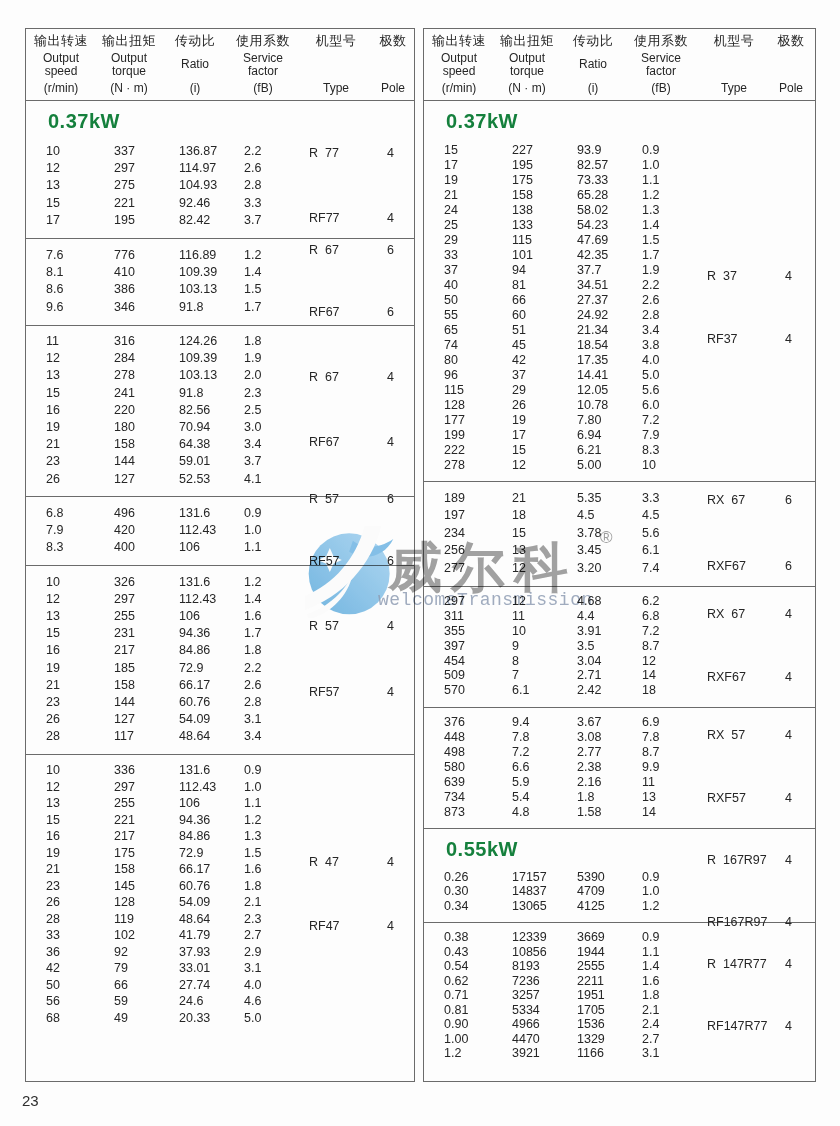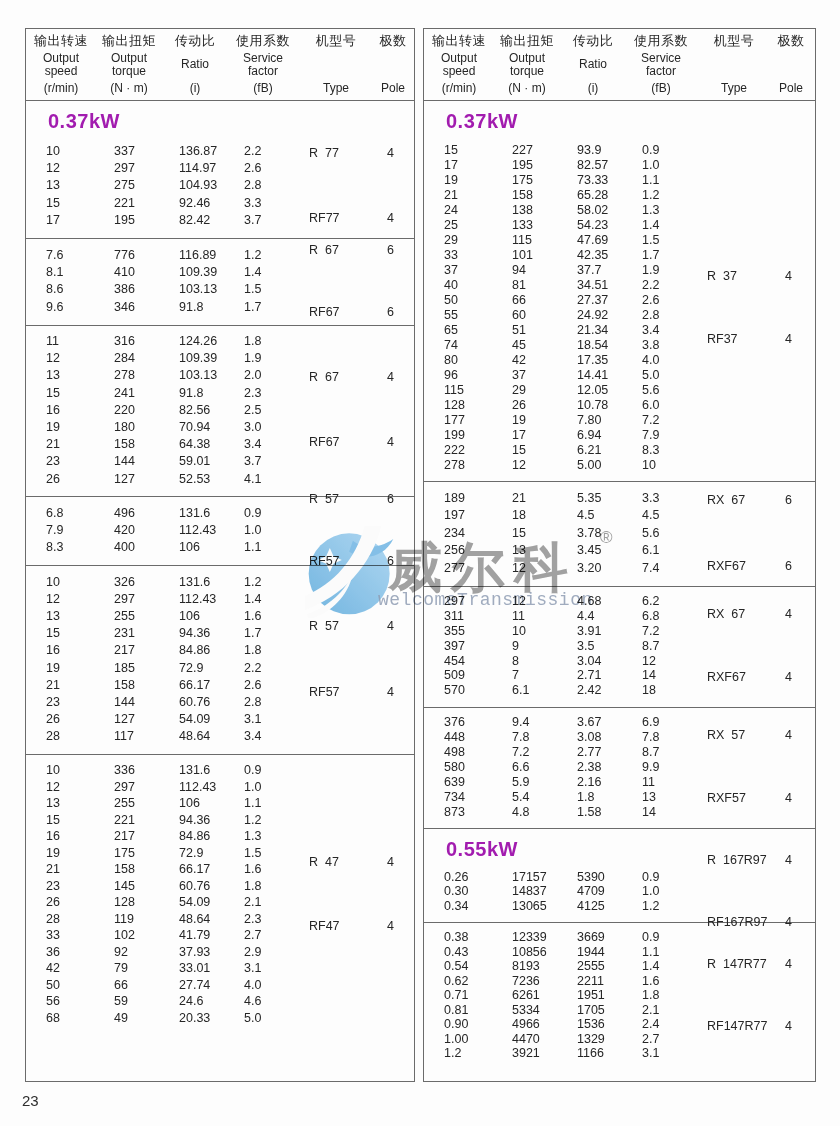--- a/index.html
+++ b/index.html
@@ -26,21 +26,21 @@
     display:grid; grid-template-columns:66px 70px 62px 74px 72px 42px;
     padding:5px 0 5px 2px;
   }
   .hcell { display:flex; flex-direction:column; align-items:center; justify-content:space-between;
            font-size:12px; line-height:1.12; }
   .hzh   { font-size:13px; white-space:nowrap; letter-spacing:0.5px; }
   .hen   { flex:1; display:flex; align-items:center; text-align:center; white-space:pre-line; }
   .hunit { white-space:pre; }
 
   .section-heading {
-    font-size:20px; font-weight:bold; color:#a21caf;
+    font-size:20px; font-weight:bold; color:#15803d;
     padding:9px 0 2px 22px; letter-spacing:0.5px;
   }
   .block {
     position:relative; padding:7px 0 9px 0;
     border-bottom:1.2px solid #6b6b6b;
   }
   .block.last { border-bottom:none; }
   .row {
     display:grid; grid-template-columns:68px 65px 65px 60px;
     padding-left:20px; height:var(--rh,17px); align-items:center;
@@ -845,21 +845,21 @@
           <span>1.4</span>
         </div>
         <div class="row">
           <span>0.62</span>
           <span>7236</span>
           <span>2211</span>
           <span>1.6</span>
         </div>
         <div class="row">
           <span>0.71</span>
-          <span>6261</span>
+          <span>3257</span>
           <span>1951</span>
           <span>1.8</span>
         </div>
         <div class="row">
           <span>0.81</span>
           <span>5334</span>
           <span>1705</span>
           <span>2.1</span>
         </div>
         <div class="row">

